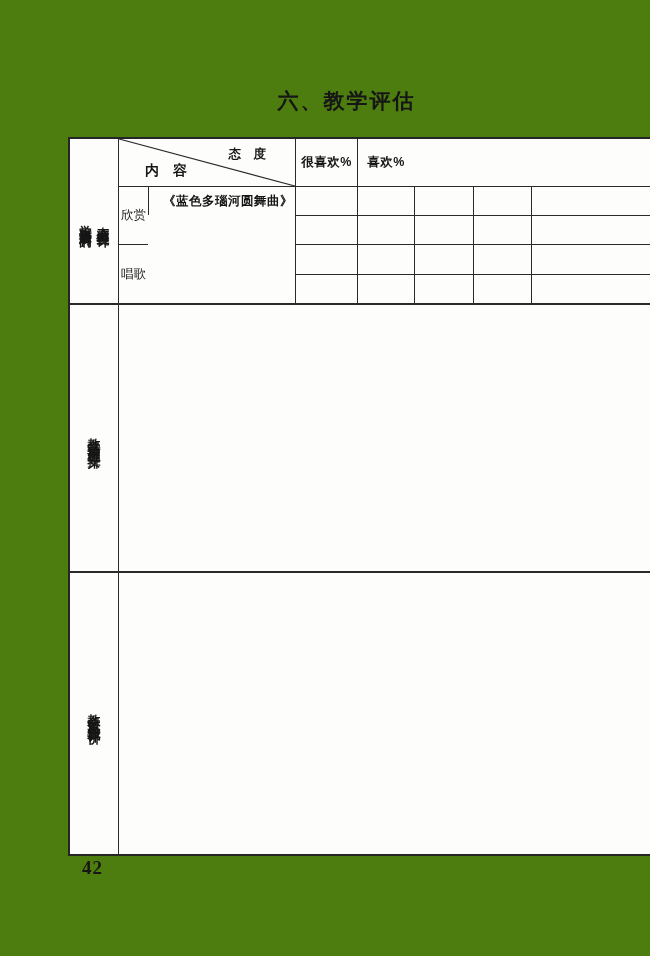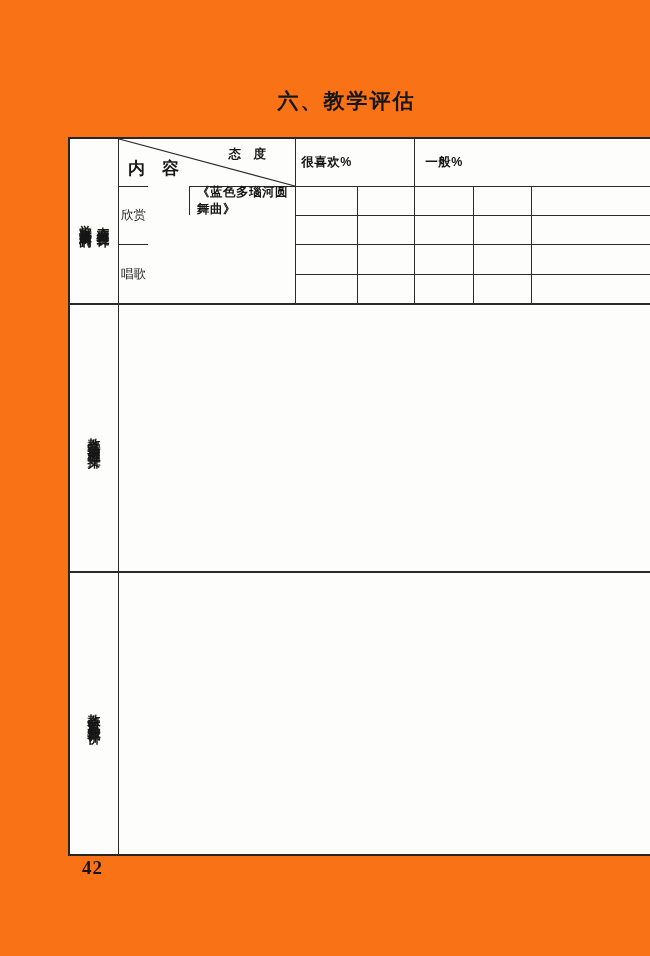--- a/index.html
+++ b/index.html
@@ -1,19 +1,19 @@
 <!DOCTYPE html>
 <html><head>
 <meta charset="utf-8">
 <style>
   html,body{margin:0;padding:0;}
   body{width:650px;height:956px;background:#ffffff;}
   .page{
     position:relative;width:650px;height:956px;
-    background:#f97316;color:#161616;
+    background:#4d7c0f;color:#161616;
     font-family:"Liberation Sans","DejaVu Sans",sans-serif;
     overflow:hidden;
   }
   .title{
     position:absolute;top:87px;left:63px;width:567px;
     text-align:center;font-size:21px;font-weight:700;letter-spacing:2px;
   }
   .eval-table{
     position:absolute;left:68px;top:137px;width:587px;height:719px;
     border:2px solid #262626;box-sizing:border-box;
@@ -35,37 +35,37 @@
   .side-pair .vtext{letter-spacing:1.5px;font-size:12.5px;}
   .grid1{
     flex:1;display:grid;
     grid-template-columns:29px 147px 62px 57px 59px 58px 1fr;
     grid-template-rows:47px 29px 29px 30px 1fr;
   }
   .grid1 > div{box-sizing:border-box;}
   .corner{grid-area:1/1/2/3;position:relative;}
   .corner svg{position:absolute;left:0;top:0;width:100%;height:100%;display:block;}
   .corner-top{position:absolute;top:7px;right:29px;font-weight:700;font-size:12.5px;}
-  .corner-bottom{position:absolute;bottom:6px;left:9px;font-weight:700;font-size:17px;}
+  .corner-bottom{position:absolute;bottom:6px;left:26px;font-weight:700;font-size:14px;}
   .hcell{
     border-left:1px solid #2a2a2a;
     display:flex;align-items:center;justify-content:center;
     font-weight:700;font-size:12.5px;letter-spacing:0.5px;
   }
   .grp{
     border-top:1px solid #2a2a2a;
     display:flex;align-items:center;justify-content:center;
     font-weight:400;font-size:12.5px;letter-spacing:0px;
   }
   .grp1{grid-area:2/1/4/2;}
   .grp2{grid-area:4/1/6/2;}
   .song{
     border-left:1px solid #2a2a2a;border-top:1px solid #2a2a2a;
-    display:flex;align-items:center;padding-left:7px;
-    font-weight:700;font-size:12.5px;letter-spacing:0.5px;margin-left:41px;
+    display:flex;align-items:center;padding-left:14px;
+    font-weight:700;font-size:12.5px;letter-spacing:0.5px;
   }
   .cell{border-left:1px solid #2a2a2a;border-top:1px solid #2a2a2a;}
   .main-area{flex:1;}
   .pagenum{
     position:absolute;left:82px;top:857px;
     font-family:"Liberation Serif","DejaVu Serif",serif;
     font-size:19px;font-weight:700;letter-spacing:1px;
   }
 </style>
 </head>
@@ -88,21 +88,21 @@
 
         <div class="corner">
           <svg viewBox="0 0 176 47" preserveAspectRatio="none">
             <line x1="0" y1="0" x2="176" y2="47" stroke="#2a2a2a" stroke-width="1.2"></line>
           </svg>
           <span class="corner-top">态　度</span>
           <span class="corner-bottom">内　容</span>
         </div>
 
         <div class="hcell" style="grid-area:1/3/2/4">很喜欢%</div>
-        <div class="hcell" style="grid-area:1/5/2/6">一般%</div>
+        <div class="hcell" style="grid-area:1/4/2/5">喜欢%</div>
 
         <div class="grp grp1">欣赏</div>
         <div class="grp grp2">唱歌</div>
 
         <div class="song" style="grid-area:2/2/3/3">《蓝色多瑙河圆舞曲》</div>
         <div class="cell" style="grid-area:2/3/3/4"></div>
         <div class="cell" style="grid-area:2/4/3/5"></div>
         <div class="cell" style="grid-area:2/5/3/6"></div>
         <div class="cell" style="grid-area:2/6/3/7"></div>
         <div class="cell" style="grid-area:2/7/3/8"></div>

